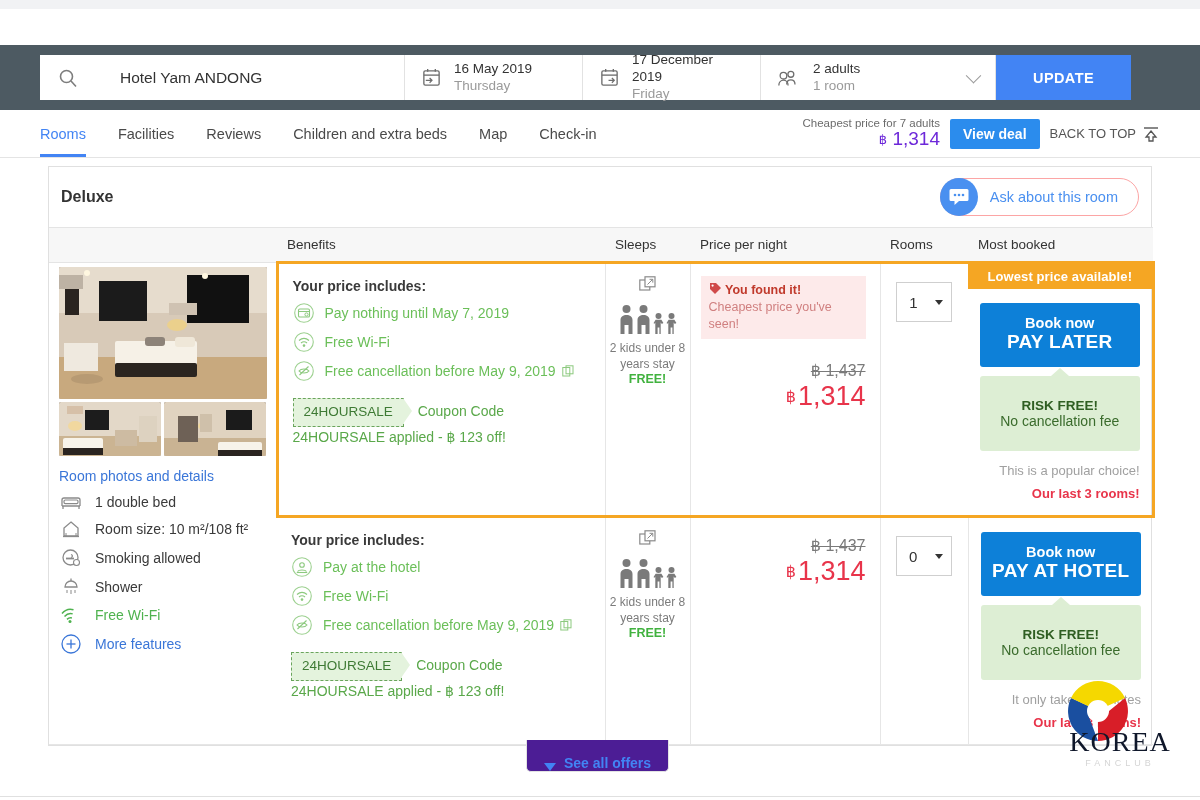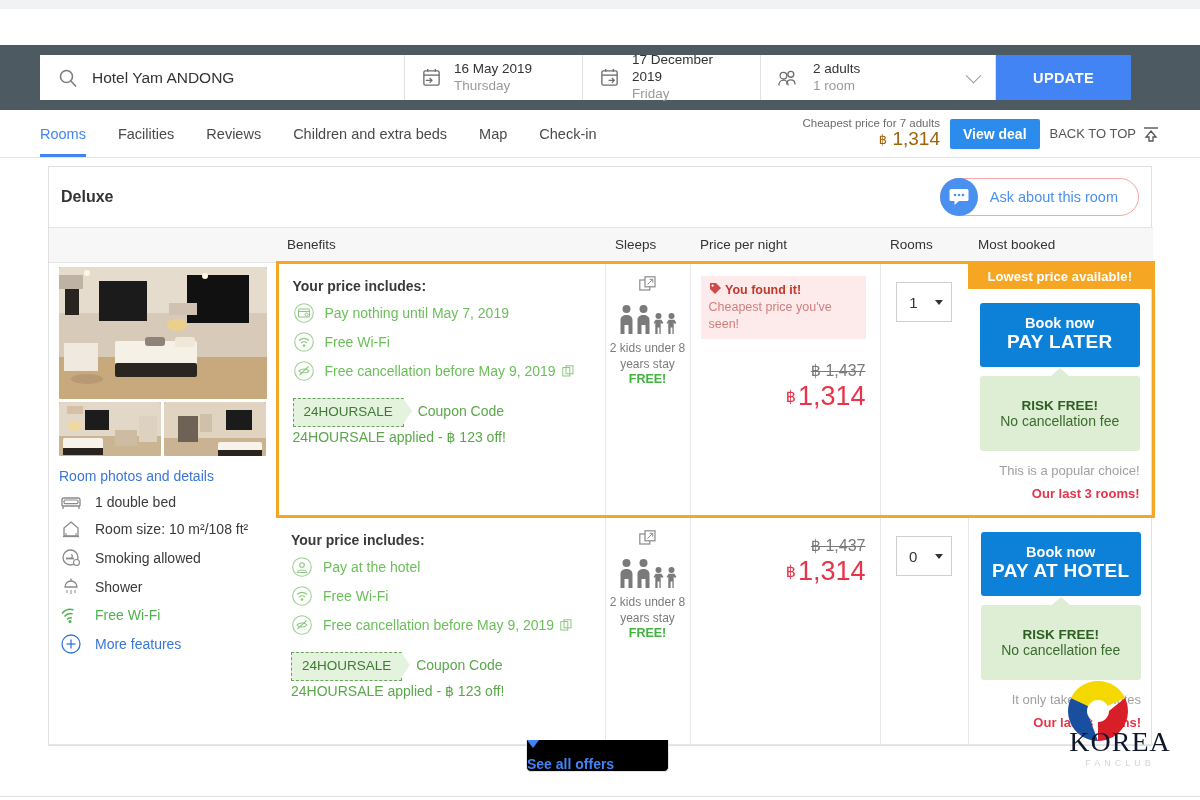--- a/index.html
+++ b/index.html
@@ -18,20 +18,21 @@
 
   
   .searchbar {
     height:65px; background:#4d5a62; display:flex; align-items:center;
     padding:0 40px;
   }
   .sb-inner { display:flex; width:1120px; height:45px; }
   .sb-field {
     background:#fff; display:flex; align-items:center; height:45px;
     border-right:1px solid #e2e2e2;
+    gap:28px;
   }
   .sb-search { flex:0 0 365px; padding:0 18px; }
   .sb-search .txt { font-size:15.5px; color:#333; margin-left:14px; }
   .sb-date { flex:0 0 178px; padding:0 16px; gap:12px; }
   .sb-guest { flex:0 0 235px; padding:0 16px; gap:12px; position:relative; }
   .sb-two-line { display:flex; flex-direction:column; line-height:1.25; }
   .sb-two-line .l1 { font-size:13.5px; color:#333; }
   .sb-two-line .l2 { font-size:13.5px; color:#9a9a9a; }
   .chev {
     position:absolute; right:16px; top:50%; width:11px; height:11px;
@@ -59,21 +60,21 @@
   .navitem.active { color:#4284f4; }
   .navitem.active::after {
     content:""; position:absolute; left:0; right:16px; bottom:0; height:3px;
     background:#4284f4;
   }
   .nav-right {
     margin-left:auto; display:flex; align-items:center; gap:10px;
   }
   .cheapest { text-align:right; line-height:1.1; }
   .cheapest .lbl { font-size:11.5px; color:#6b6b6b; display:block; }
-  .cheapest .price { font-size:19px; color:#a16207; font-weight:400; }
+  .cheapest .price { font-size:19px; color:#6d28d9; font-weight:400; }
   .cheapest .price .baht { font-size:13px; vertical-align:1px; }
   .viewdeal {
     background:#2b8ced; color:#fff; font-size:14px; font-weight:bold;
     padding:7px 13px; border-radius:2px; cursor:pointer;
   }
   .backtotop { font-size:13px; color:#555; display:flex; align-items:center; gap:6px; cursor:pointer;}
 
   
   .card {
     position:absolute; left:48px; top:166px; width:1104px; height:580px;
@@ -200,23 +201,23 @@
   .row-hl .ben-cell { border-left:3px solid #f5a623; border-top:3px solid #f5a623; border-bottom:3px solid #f5a623;}
   .row-hl .sleep-cell, .row-hl .price-cell, .row-hl .rooms-cell {
     border-top:3px solid #f5a623; border-bottom:3px solid #f5a623;
   }
   .row-hl .most-cell { border:3px solid #f5a623; border-left:none;}
   .vline { border-left:1px solid #e6e6e6; }
 
   
   .see-all {
     position:absolute; left:526px; top:740px; width:143px; height:32px;
-    background:#000000; border:1px solid #e3e3e3; border-top:none;
-    border-radius:0 0 5px 5px; display:flex; align-items:flex-start;
-    justify-content:center; gap:8px; cursor:pointer;flex-direction:column;
+    background:#4c1d95; border:1px solid #e3e3e3; border-top:none;
+    border-radius:0 0 5px 5px; display:flex; align-items:flex-end;
+    justify-content:center; gap:8px; cursor:pointer;
   }
   .see-all .tri { width:0;height:0;border-left:6px solid transparent;border-right:6px solid transparent;border-top:8px solid #4284f4;}
   .see-all .t { color:#4284f4; font-size:14px; font-weight:bold; }
 
   
   .wm { position:absolute; left:1040px; top:682px; width:160px; height:110px; pointer-events:none;}
   .wm-ring { position:absolute; left:23px; top:-6px; }
   .wm-text { position:absolute; left:0; top:46px; width:160px; text-align:center;}
   .wm-korea { font-family:"Liberation Serif", serif; font-size:28px; color:#0f172a; letter-spacing:1px; line-height:1;}
   .wm-fan { font-size:9px; color:#d5d5d5; letter-spacing:4px; margin-top:2px;}

